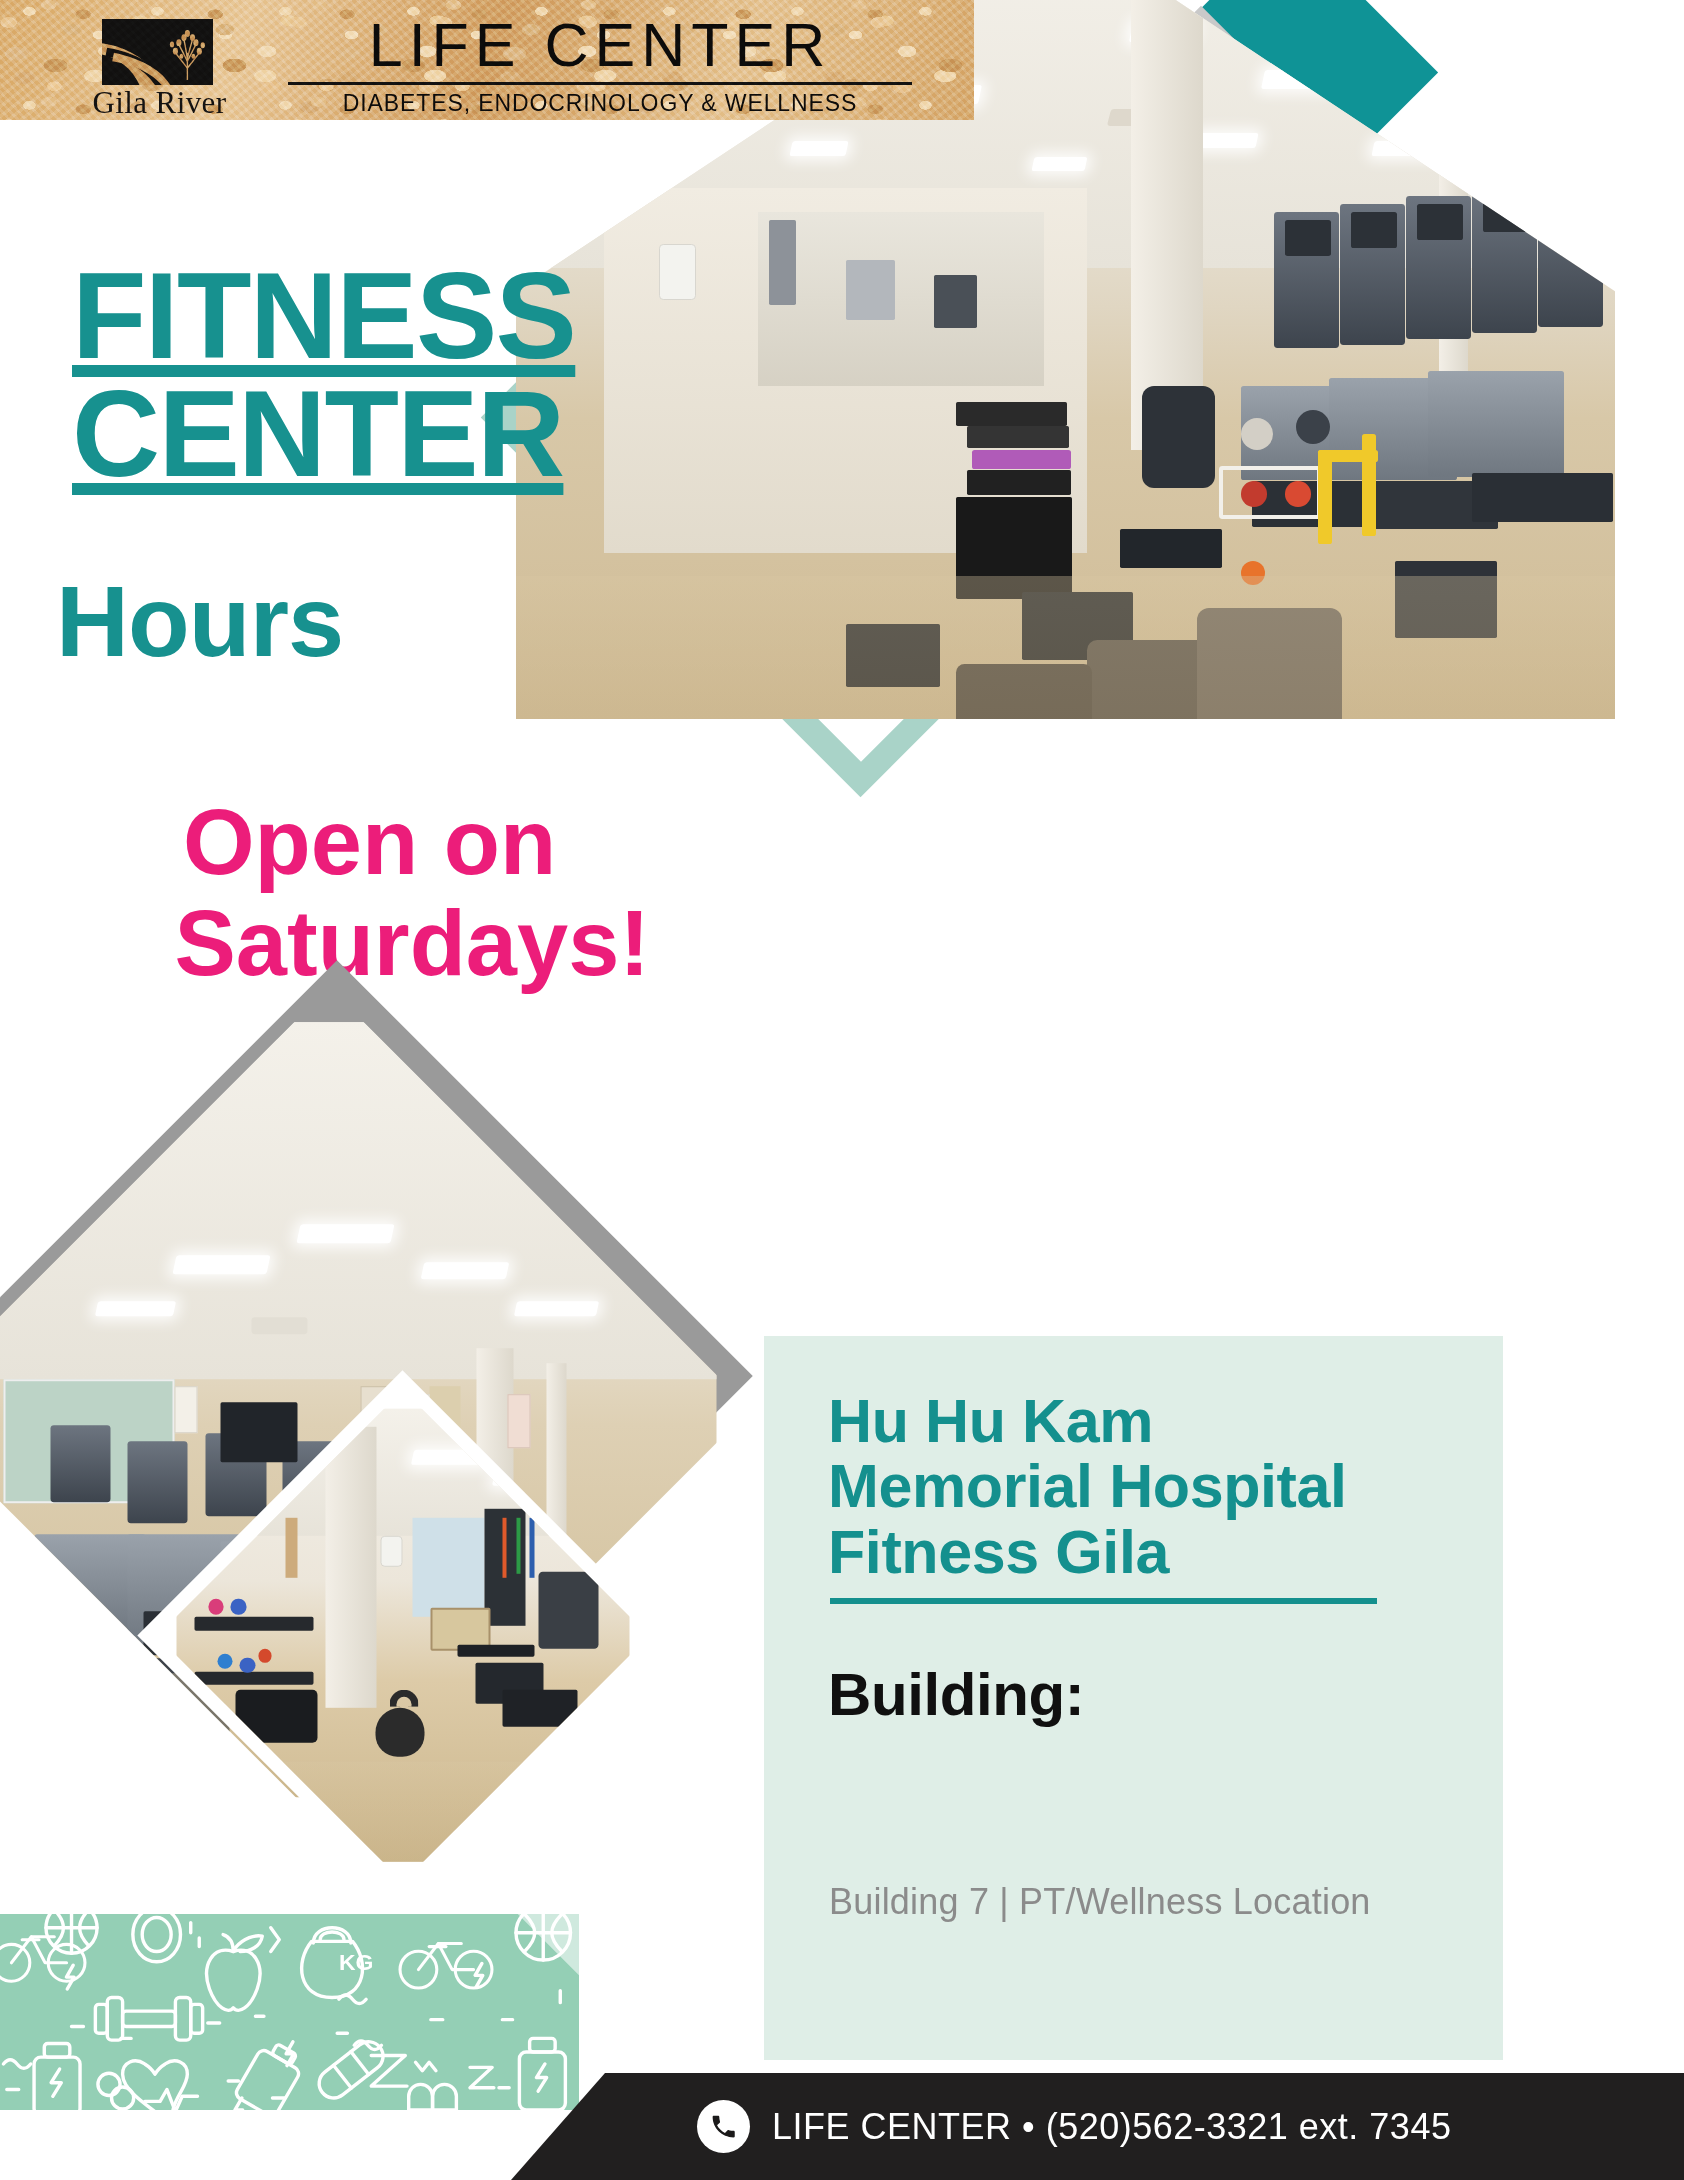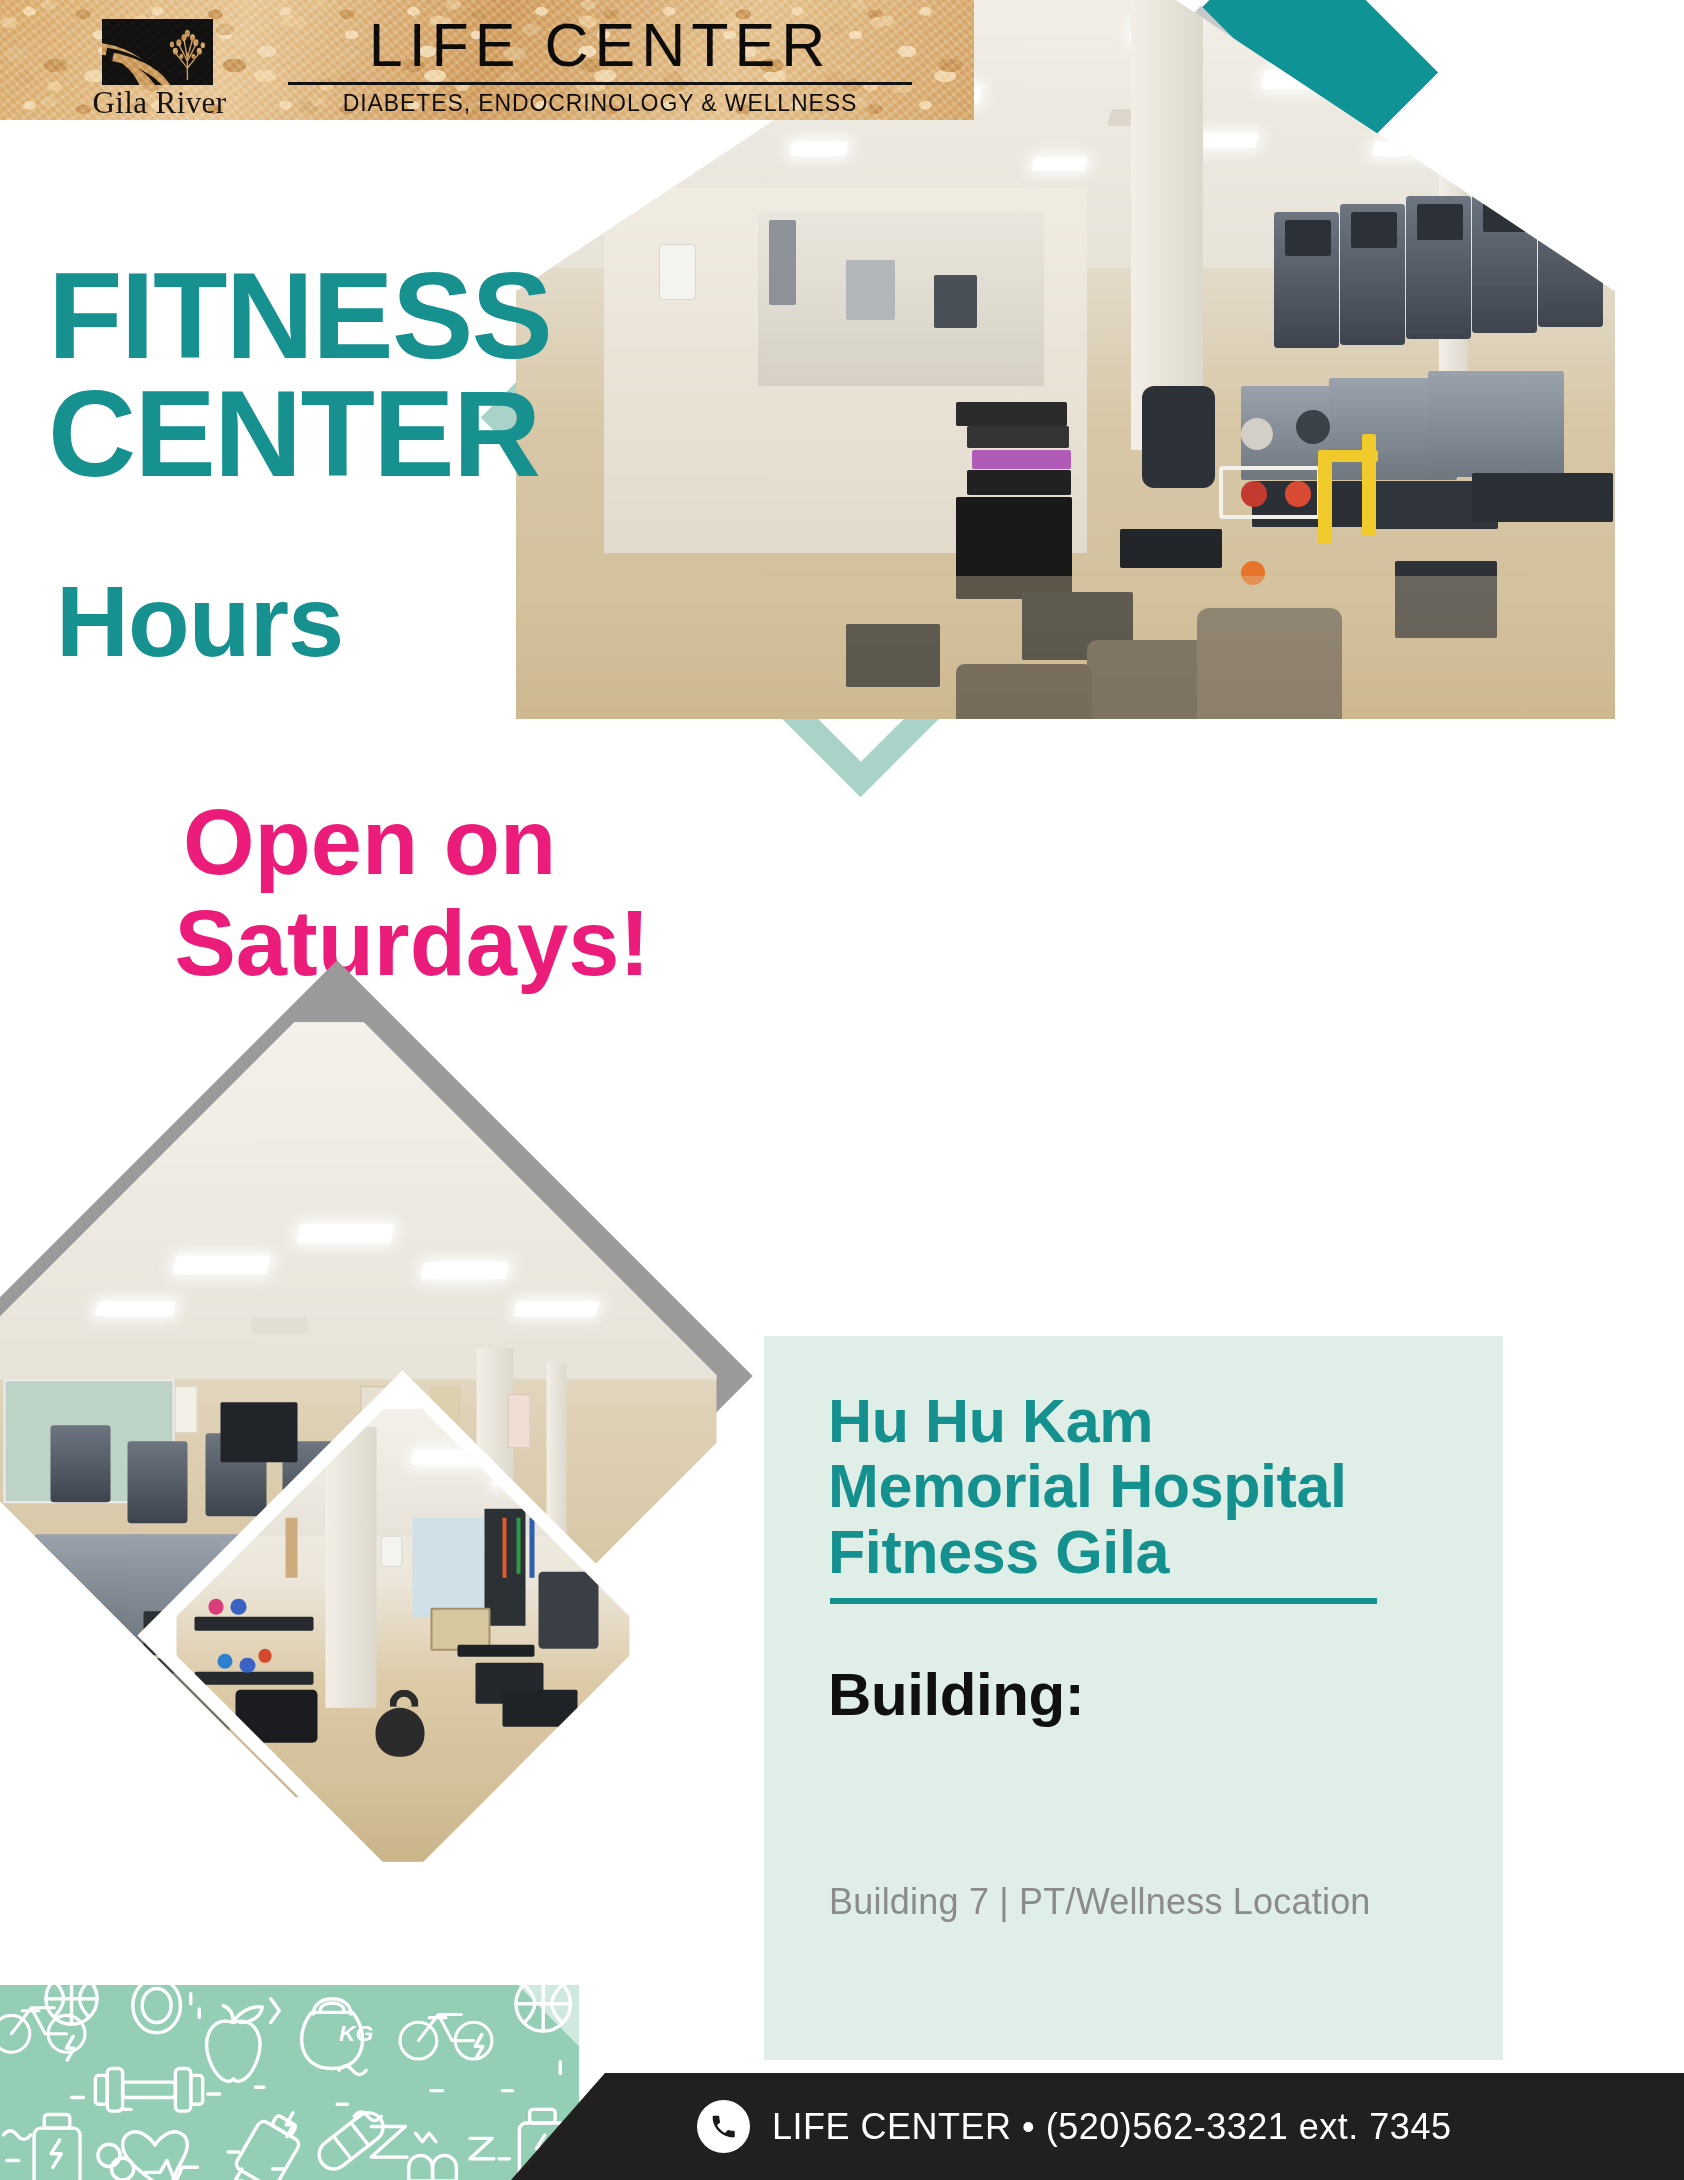--- a/index.html
+++ b/index.html
@@ -177,23 +177,23 @@
   .p-legs{ position:absolute; background:#7d8084; border-radius:8.5px 8.5px 5.1px 5.1px; }
   .p-head{ position:absolute; background:#3b2a22; border-radius:50%; }
   .p-arm{ position:absolute; background:#b98964; border-radius:8.5px; }
   .p-shoe{ position:absolute; background:#f2f2f2; border-radius:6.8px; border:1.7px solid #cfcfcf;}
   .kettle{ position:absolute; background:#2b2b2b; border-radius:50% 50% 45% 45%; }
   .kettle-h{ position:absolute; border:7.7px solid #2b2b2b; border-bottom:none;
     border-radius:22px 22px 0 0; background:transparent;}
 
   
   .h-fitness{
-    position:absolute; left:48px; top:257px;
+    position:absolute; left:72px; top:257px;
     font-size:122px; font-weight:700; line-height:.97;
-    color:#17918f; letter-spacing:-1.7px;
+    color:#17918f; letter-spacing:-1.7px;text-decoration:underline;
   }
   .h-hours{
     position:absolute; left:56px; top:571px;
     font-size:101px; font-weight:700; line-height:1;
     color:#17918f; letter-spacing:-0.9px;
   }
   .h-open{
     position:absolute; left:183px; top:792px;
     font-size:92px; font-weight:700; line-height:1.1;
     color:#ec1d7a; letter-spacing:0px;
@@ -219,22 +219,22 @@
     font-size:60px; font-weight:700; line-height:1.14;
     color:#101010; letter-spacing:-0.4px;
   }
   .ib-loc{
     position:absolute; left:65px; top:545px; width:835px;
     font-size:36px; font-weight:400; color:#8b8b8b; letter-spacing:0.2px;
   }
 
   
   .pattern{
-    position:absolute; left:0; top:1985px; width:579px; height:196px;
-    background:#94cfb5; overflow:hidden;font-style:italic;
+    position:absolute; left:0; top:1914px; width:579px; height:196px;
+    background:#94cfb5; overflow:hidden;
   }
   .pattern svg{ position:absolute; left:0; top:0; }
   .pat-notch{
     position:absolute; right:-0.9px; top:-0.9px; width:63px; height:63px;
     background:#ffffff;
     clip-path:polygon(100% 0,100% 100%,0 0);
     opacity:.55;
   }
 
   

